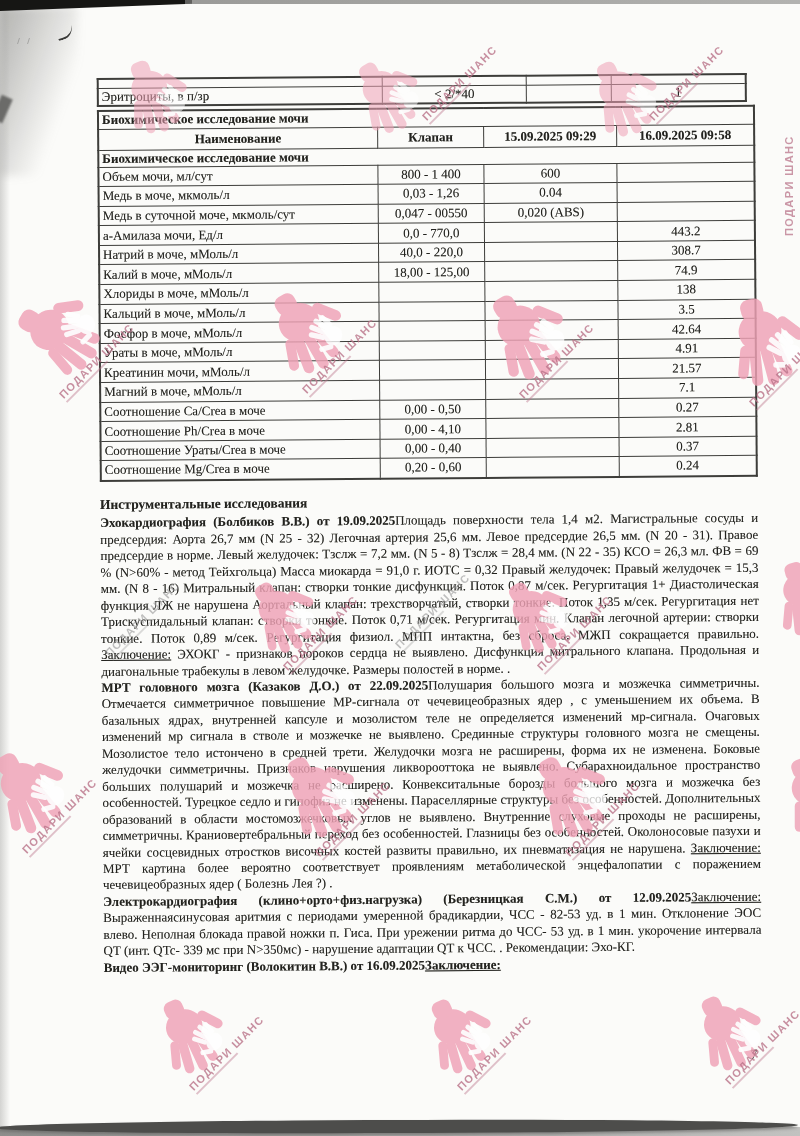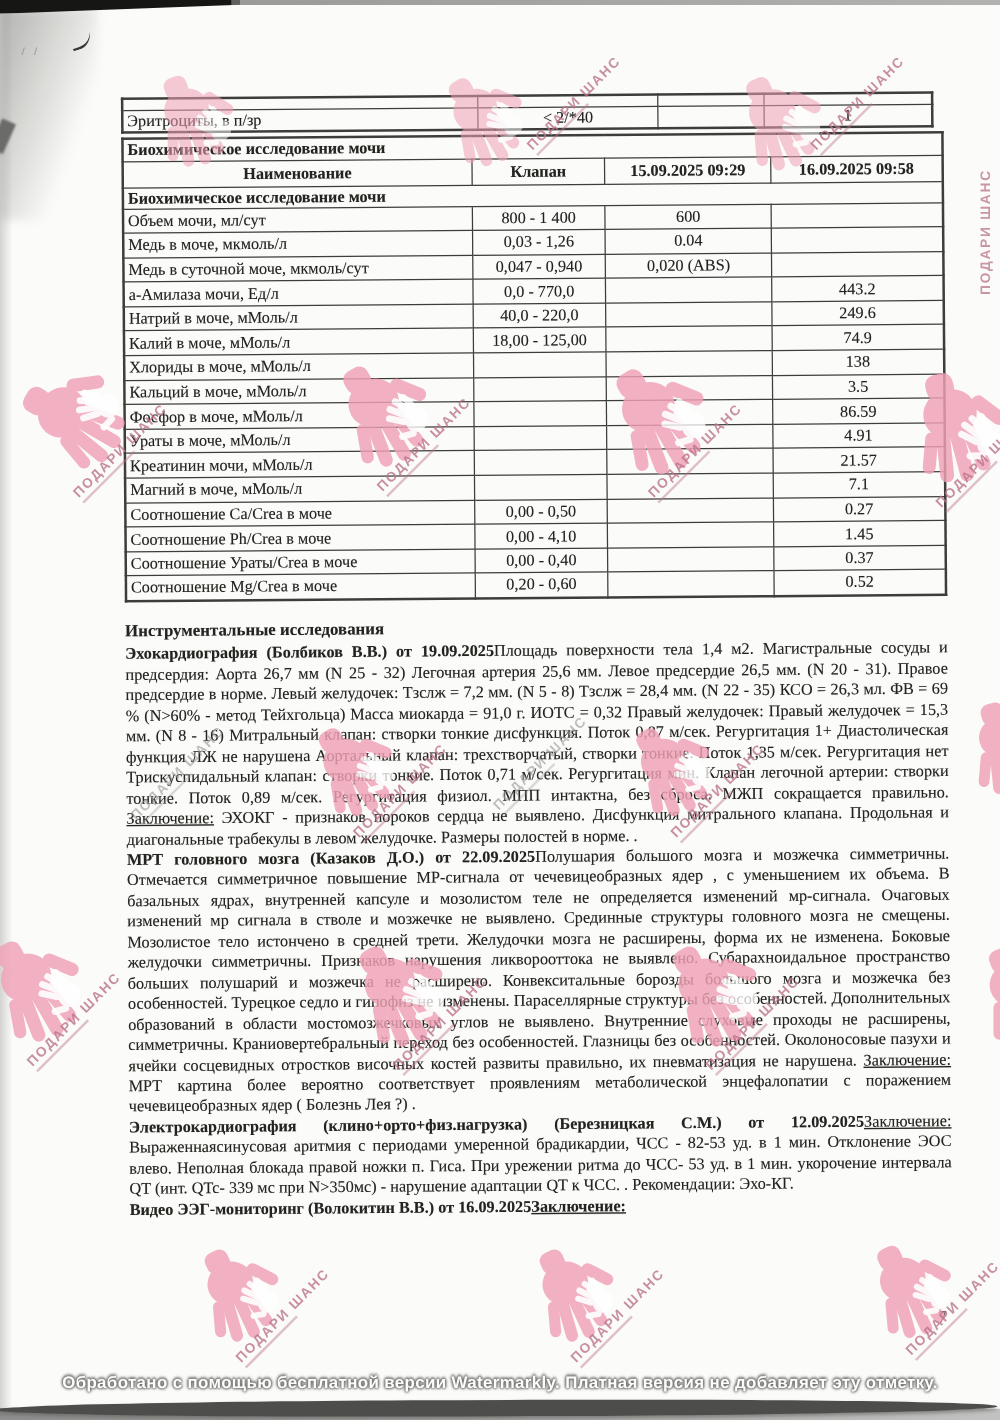--- a/index.html
+++ b/index.html
@@ -113,35 +113,35 @@
             <td class="cval"></td>
           </tr>
           <tr style="height: 19.6px;">
             <td class="cname">Медь в моче, мкмоль/л</td>
             <td class="cval">0,03 - 1,26</td>
             <td class="cval">0.04</td>
             <td class="cval"></td>
           </tr>
           <tr style="height: 19.6px;">
             <td class="cname">Медь в суточной моче, мкмоль/сут</td>
-            <td class="cval">0,047 - 0,940</td>
+            <td class="cval">0,047 - 00550</td>
             <td class="cval">0,020 (ABS)</td>
             <td class="cval"></td>
           </tr>
           <tr style="height: 19.6px;">
             <td class="cname">а-Амилаза мочи, Ед/л</td>
             <td class="cval">0,0 - 770,0</td>
             <td class="cval"></td>
             <td class="cval">443.2</td>
           </tr>
           <tr style="height: 19.6px;">
             <td class="cname">Натрий в моче, мМоль/л</td>
             <td class="cval">40,0 - 220,0</td>
             <td class="cval"></td>
-            <td class="cval">249.6</td>
+            <td class="cval">308.7</td>
           </tr>
           <tr style="height: 19.6px;">
             <td class="cname">Калий в моче, мМоль/л</td>
             <td class="cval">18,00 - 125,00</td>
             <td class="cval"></td>
             <td class="cval">74.9</td>
           </tr>
           <tr style="height: 19.6px;">
             <td class="cname">Хлориды в моче, мМоль/л</td>
             <td class="cval"></td>
@@ -151,21 +151,21 @@
           <tr style="height: 19.6px;">
             <td class="cname">Кальций в моче, мМоль/л</td>
             <td class="cval"></td>
             <td class="cval"></td>
             <td class="cval">3.5</td>
           </tr>
           <tr style="height: 19.6px;">
             <td class="cname">Фосфор в моче, мМоль/л</td>
             <td class="cval"></td>
             <td class="cval"></td>
-            <td class="cval">86.59</td>
+            <td class="cval">42.64</td>
           </tr>
           <tr style="height: 19.6px;">
             <td class="cname">Ураты в моче, мМоль/л</td>
             <td class="cval"></td>
             <td class="cval"></td>
             <td class="cval">4.91</td>
           </tr>
           <tr style="height: 19.6px;">
             <td class="cname">Креатинин мочи, мМоль/л</td>
             <td class="cval"></td>
@@ -181,33 +181,33 @@
           <tr style="height: 19.6px;">
             <td class="cname">Соотношение Ca/Crea в моче</td>
             <td class="cval">0,00 - 0,50</td>
             <td class="cval"></td>
             <td class="cval">0.27</td>
           </tr>
           <tr style="height: 19.6px;">
             <td class="cname">Соотношение Ph/Crea в моче</td>
             <td class="cval">0,00 - 4,10</td>
             <td class="cval"></td>
-            <td class="cval">1.45</td>
+            <td class="cval">2.81</td>
           </tr>
           <tr style="height: 19.6px;">
             <td class="cname">Соотношение Ураты/Crea в моче</td>
             <td class="cval">0,00 - 0,40</td>
             <td class="cval"></td>
             <td class="cval">0.37</td>
           </tr>
           <tr style="height: 19.6px;">
             <td class="cname">Соотношение Mg/Crea в моче</td>
             <td class="cval">0,20 - 0,60</td>
             <td class="cval"></td>
-            <td class="cval">0.52</td>
+            <td class="cval">0.24</td>
           </tr>
         </tbody>
     </table>
 
     <div class="instr">
       <div class="hd">Инструментальные исследования</div>
       <div>
           <div class="para"><span class="rb">Эхокардиография (Болбиков В.В.) от 19.09.2025</span><span>Площадь поверхности тела 1,4 м2. Магистральные сосуды и предсердия: Аорта 26,7 мм (N 25 - 32) Легочная артерия 25,6 мм. Левое предсердие 26,5 мм. (N 20 - 31). Правое предсердие в норме. Левый желудочек: Тзслж = 7,2 мм. (N 5 - 8) Тзслж = 28,4 мм. (N 22 - 35) КСО = 26,3 мл. ФВ = 69 % (N&gt;60% - метод Тейхгольца) Масса миокарда = 91,0 г. ИОТС = 0,32 Правый желудочек: Правый желудочек = 15,3 мм. (N 8 - 16) Митральный клапан: створки тонкие дисфункция. Поток 0,87 м/сек. Регургитация 1+ Диастолическая функция ЛЖ не нарушена Аортальный клапан: трехстворчатый, створки тонкие. Поток 1,35 м/сек. Регургитация нет Трискуспидальный клапан: створки тонкие. Поток 0,71 м/сек. Регургитация мин. Клапан легочной артерии: створки тонкие. Поток 0,89 м/сек. Регургитация физиол. МПП интактна, без сброса. МЖП сокращается правильно. </span><span class="ru">Заключение:</span><span> ЭХОКГ - признаков пороков сердца не выявлено. Дисфункция митрального клапана. Продольная и диагональные трабекулы в левом желудочке. Размеры полостей в норме. .</span></div>
           <div class="para"><span class="rb">МРТ головного мозга (Казаков Д.О.) от 22.09.2025</span><span>Полушария большого мозга и мозжечка симметричны. Отмечается симметричное повышение МР-сигнала от чечевицеобразных ядер , с уменьшением их объема. В базальных ядрах, внутренней капсуле и мозолистом теле не определяется изменений мр-сигнала. Очаговых изменений мр сигнала в стволе и мозжечке не выявлено. Срединные структуры головного мозга не смещены. Мозолистое тело истончено в средней трети. Желудочки мозга не расширены, форма их не изменена. Боковые желудочки симметричны. Признаков нарушения ликворооттока не выявлено. Субарахноидальное пространство больших полушарий и мозжечка не расширено. Конвекситальные борозды большого мозга и мозжечка без особенностей. Турецкое седло и гипофиз не изменены. Параселлярные структуры без особенностей. Дополнительных образований в области мостомозжечковых углов не выявлено. Внутренние слуховые проходы не расширены, симметричны. Краниовертебральный переход без особенностей. Глазницы без особенностей. Околоносовые пазухи и ячейки сосцевидных отростков височных костей развиты правильно, их пневматизация не нарушена. </span><span class="ru">Заключение:</span><span> МРТ картина более вероятно соответствует проявлениям метаболической энцефалопатии с поражением чечевицеобразных ядер ( Болезнь Лея ?) .</span></div>
           <div class="para"><span class="rb">Электрокардиография (клино+орто+физ.нагрузка) (Березницкая С.М.) от 12.09.2025</span><span class="ru">Заключение:</span><span> Выраженнаясинусовая аритмия с периодами умеренной брадикардии, ЧСС - 82-53 уд. в 1 мин. Отклонение ЭОС влево. Неполная блокада правой ножки п. Гиса. При урежении ритма до ЧСС- 53 уд. в 1 мин. укорочение интервала QT (инт. QTc- 339 мс при N&gt;350мс) - нарушение адаптации QT к ЧСС. . Рекомендации: Эхо-КГ.</span></div>
@@ -284,21 +284,20 @@
       <div class="wm-text" style="left: 318px; top: 848px;">ПОДАРИ ШАНС</div>
       <div class="wm-text" style="left: 568px; top: 848px;">ПОДАРИ ШАНС</div>
       <div class="wm-text" style="left: 192px; top: 1082px;">ПОДАРИ ШАНС</div>
       <div class="wm-text" style="left: 460px; top: 1082px;">ПОДАРИ ШАНС</div>
       <div class="wm-text" style="left: 728px; top: 1076px;">ПОДАРИ ШАНС</div>
       <div class="wm-vtext" style="left: 783px; top: 236px;">ПОДАРИ ШАНС</div>
     </div>
 
   <div class="scan-strip"></div>
   <div class="scan-band"></div>
-  <div class="wm-footer">Обработано с помощью бесплатной версии Watermarkly. Платная версия не добавляет эту отметку.</div>
 
   <svg width="0" height="0" style="position:absolute" aria-hidden="true">
     <defs>
       <g id="hand-shape">
         <g fill="currentColor">
           <ellipse cx="51" cy="76" rx="27" ry="25"></ellipse>
           <rect x="40" y="92" width="28" height="26" rx="10"></rect>
           <rect x="43" y="6" width="14" height="52" rx="7"></rect>
           <rect x="27" y="12" width="14" height="48" rx="7" transform="rotate(-10 34 35)"></rect>
           <rect x="60" y="10" width="14" height="50" rx="7" transform="rotate(9 67 34)"></rect>

